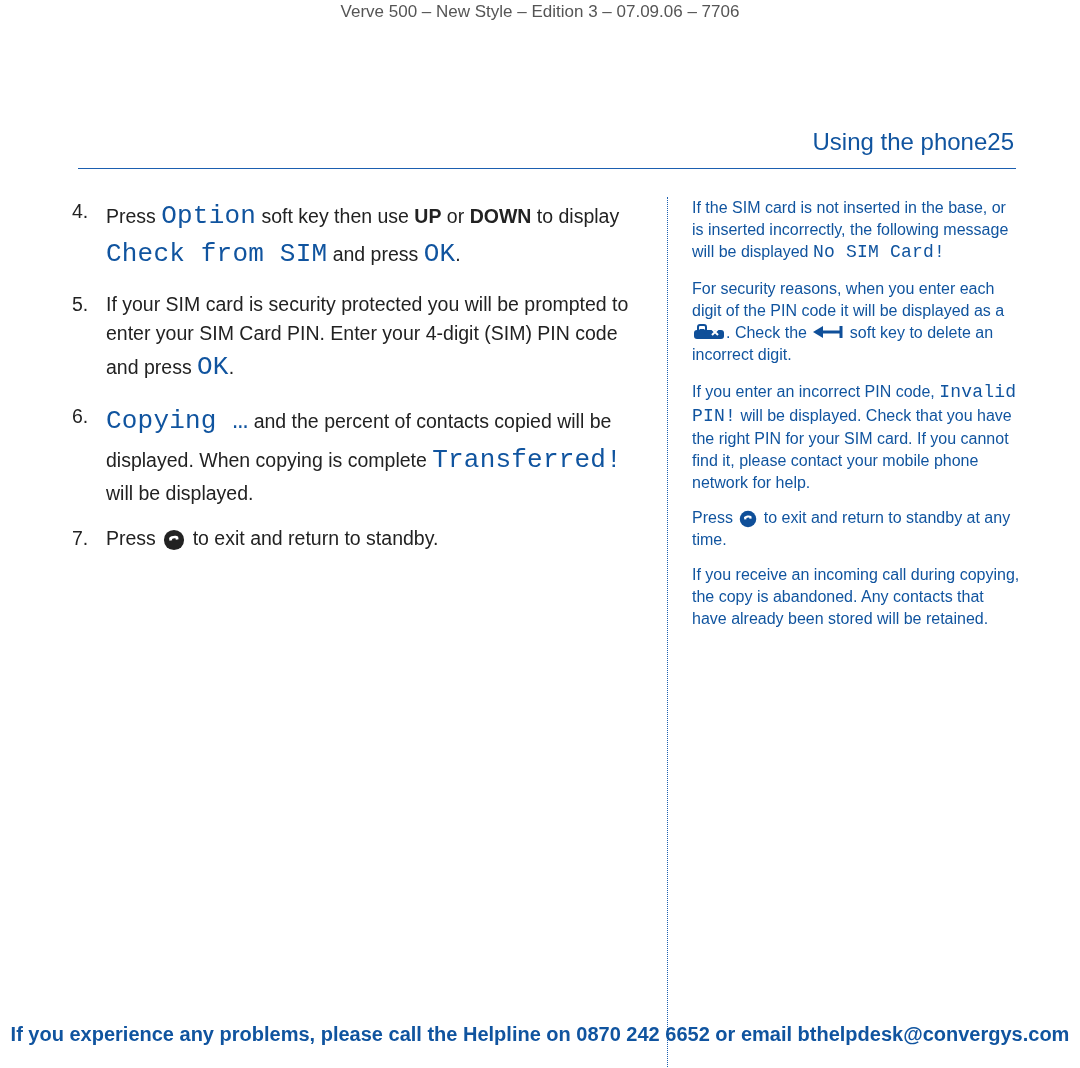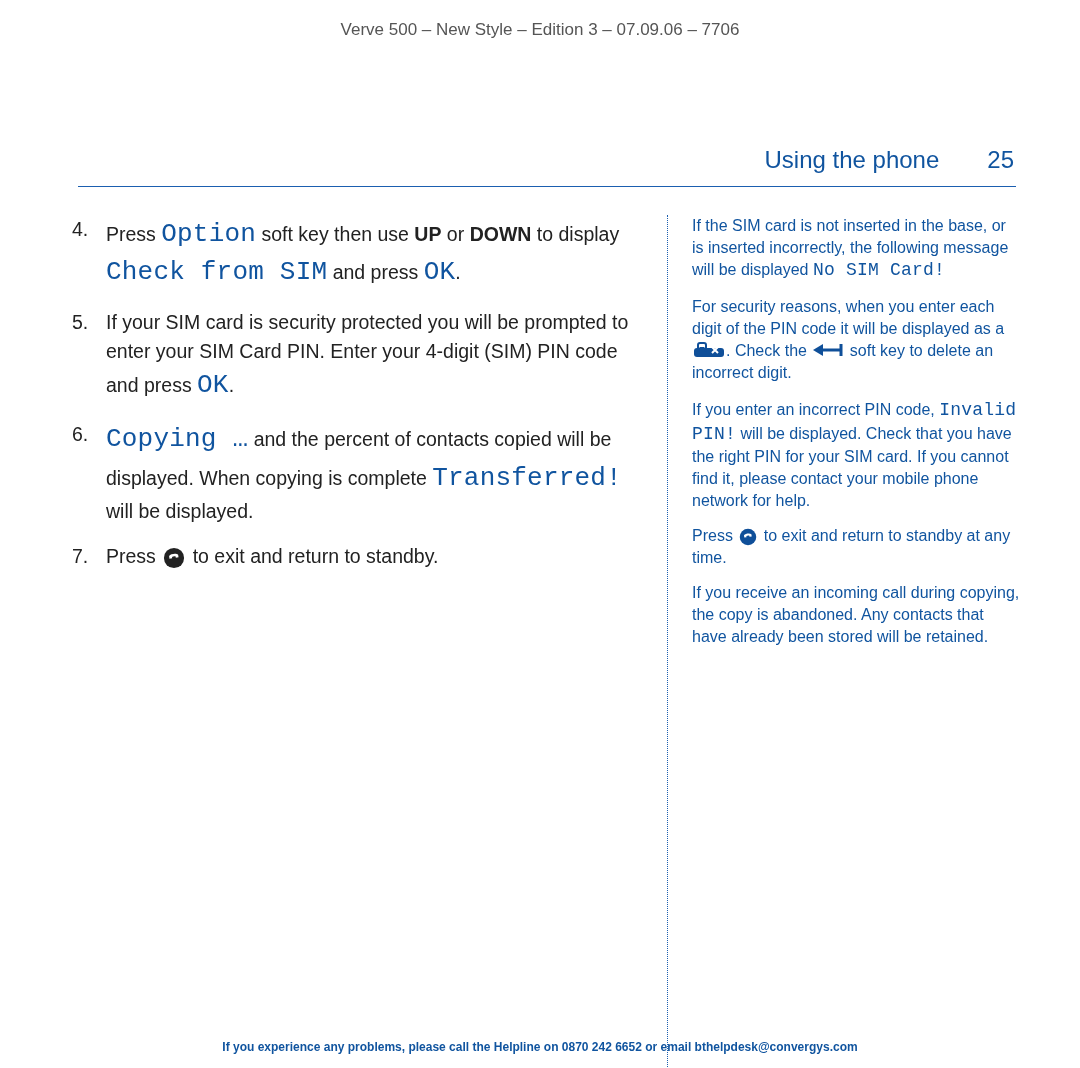--- a/index.html
+++ b/index.html
@@ -6,31 +6,30 @@
   body {
     width: 1080px;
     height: 1068px;
     background: #ffffff;
     font-family: "Segoe UI", "Helvetica Neue", Arial, sans-serif;
     color: #333;
     position: relative;
   }
   .page-header {
     text-align: center;
-    padding-top: 20px;
+    padding-top: 2px;
     font-size: 17px;
     color: #555;
   }
   .section-header {
     display: flex;
     justify-content: flex-end;
     align-items: baseline;
     padding: 0 66px 12px 78px;
     margin-top: 106px;
-    gap: 48px;
   }
   .section-title {
     color: #10549f;
     font-size: 24px;
   }
   .page-number {
     color: #10549f;
     font-size: 24px;
   }
   .divider {
@@ -102,24 +101,24 @@
     vertical-align: middle;
     margin: 0 2px;
   }
   .back-arrow {
     display: inline-block;
     vertical-align: middle;
     margin: 0 2px;
   }
   .footer {
     position: absolute;
-    bottom: 14px;
+    bottom: 22px;
     left: 0; right: 0;
     text-align: center;
-    font-size: 12px;
+    font-size: 20px;
     font-weight: bold;
     color: #10549f;
   }
   .spacer-bar {
     height: 800px;
   }
 </style>
 </head>
 <body>
 

